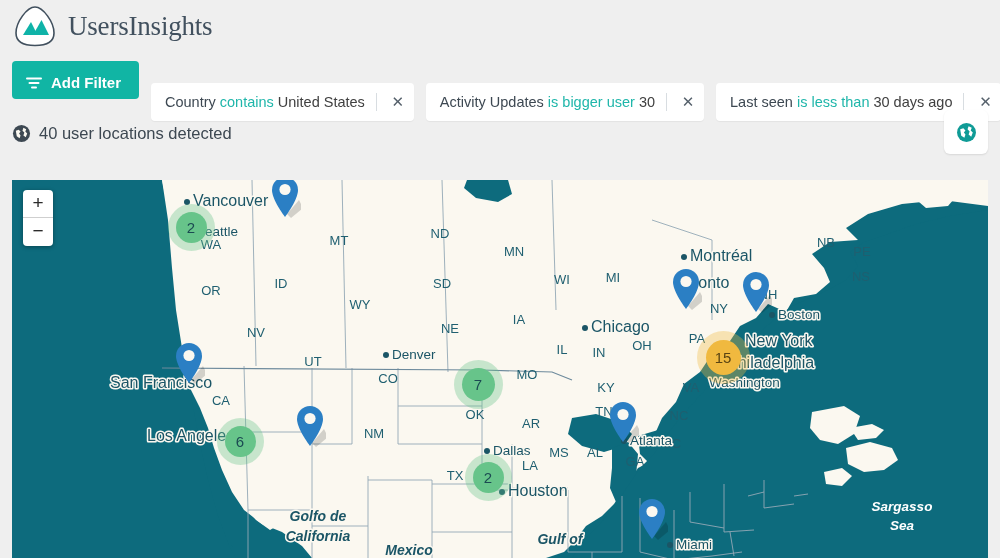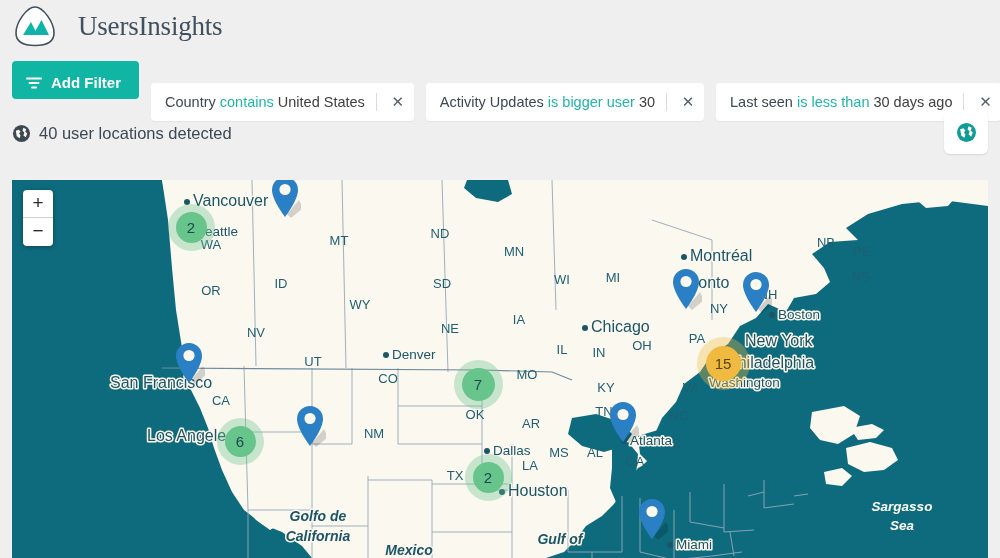--- a/index.html
+++ b/index.html
@@ -13,21 +13,21 @@
 
   .page { width: 1000px; height: 558px; position: relative; background: #efefef; }
 
   
   .header {
     height: 52px;
     display: flex;
     align-items: center;
     padding: 0 0 0 12px;
   }
-  .logo-wrap { display: flex; align-items: center; gap: 20px; }
+  .logo-wrap { display: flex; align-items: center; gap: 10px; }
   .logo-mark { width: 46px; height: 44px; flex: 0 0 auto; }
   .logo-text {
     font-family: "Liberation Serif", serif;
     font-size: 27px;
     color: #41505e;
     letter-spacing: -0.2px;
   }
 
   
   .filterbar {
@@ -525,21 +525,21 @@
         </div>
         <div class="cluster" style="left: 441.5px; top: 179.5px; width: 49px; height: 49px; background: rgba(103, 196, 138, 0.35);">
           <div class="inner" style="width: 33px; height: 33px; background: rgb(103, 196, 138); color: rgb(27, 74, 82); margin: auto;">7</div>
         </div>
         <div class="cluster" style="left: 204.5px; top: 237.5px; width: 47px; height: 47px; background: rgba(103, 196, 138, 0.35);">
           <div class="inner" style="width: 31px; height: 31px; background: rgb(103, 196, 138); color: rgb(27, 74, 82); margin: auto;">6</div>
         </div>
         <div class="cluster" style="left: 452.5px; top: 273.5px; width: 47px; height: 47px; background: rgba(103, 196, 138, 0.35);">
           <div class="inner" style="width: 31px; height: 31px; background: rgb(103, 196, 138); color: rgb(27, 74, 82); margin: auto;">2</div>
         </div>
-        <div class="cluster" style="left: 684.5px; top: 157px; width: 53px; height: 53px; background: rgba(240, 185, 63, 0.35);">
+        <div class="cluster" style="left: 684.5px; top: 151px; width: 53px; height: 53px; background: rgba(240, 185, 63, 0.35);">
           <div class="inner" style="width: 35px; height: 35px; background: rgb(240, 185, 63); color: rgb(90, 68, 19); margin: auto;">15</div>
         </div>
         <div class="marker" style="left: 273px; top: 38px;"><svg viewBox="0 0 32 44" width="32" height="44">
             <path d="M18 40 L30 26 L34 34 L22 44 Z" fill="#000" opacity="0.16"></path>
             <path d="M16 43 C16 43 29 26 29 16 A13 13 0 0 0 3 16 C3 26 16 43 16 43 Z" fill="#2b7fc4"></path>
             <circle cx="16" cy="15.5" r="5.6" fill="#fbf8f0"></circle>
           </svg></div>
         <div class="marker" style="left: 177px; top: 204px;"><svg viewBox="0 0 32 44" width="32" height="44">
             <path d="M18 40 L30 26 L34 34 L22 44 Z" fill="#000" opacity="0.16"></path>
             <path d="M16 43 C16 43 29 26 29 16 A13 13 0 0 0 3 16 C3 26 16 43 16 43 Z" fill="#2b7fc4"></path>

